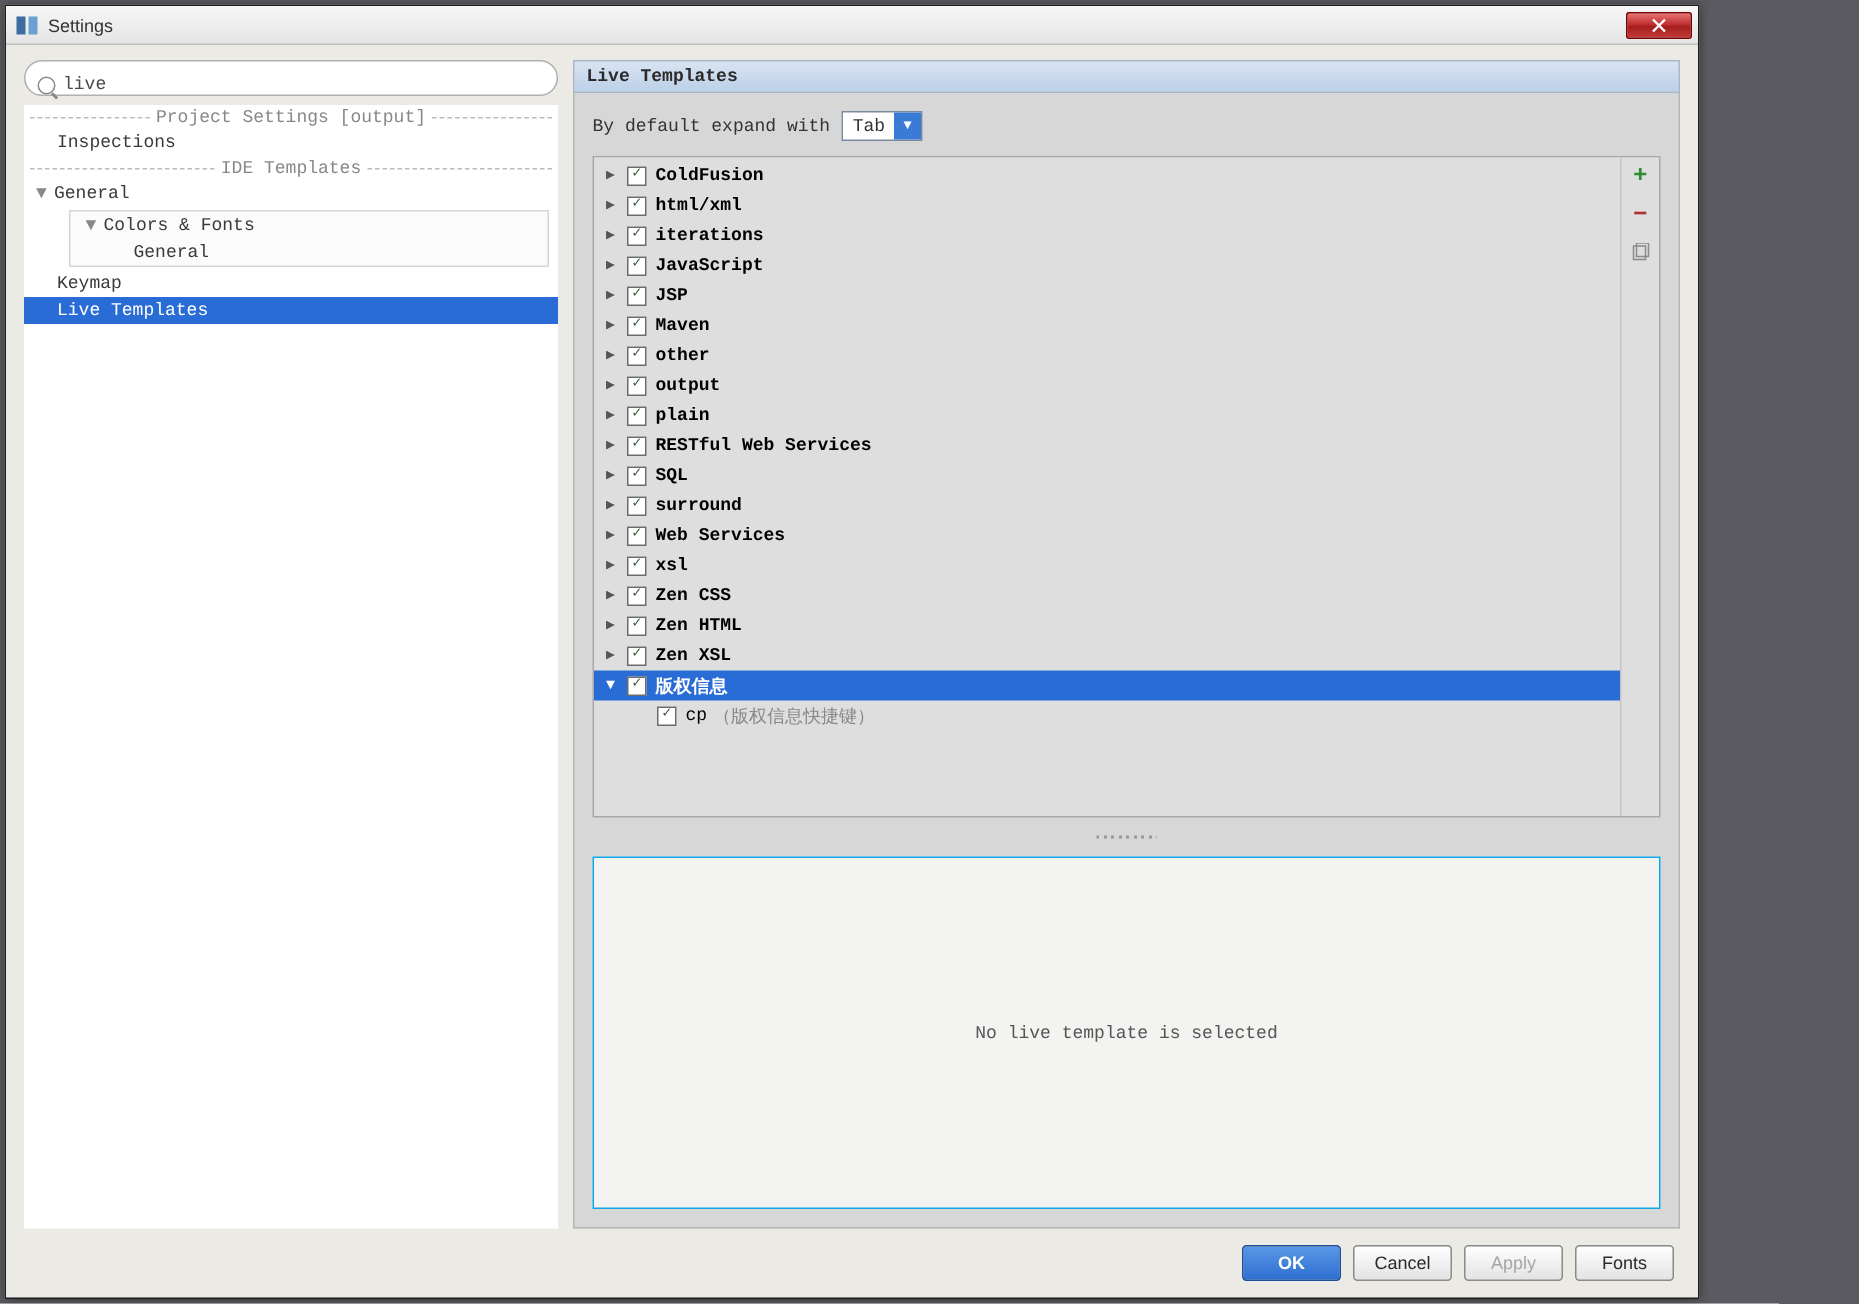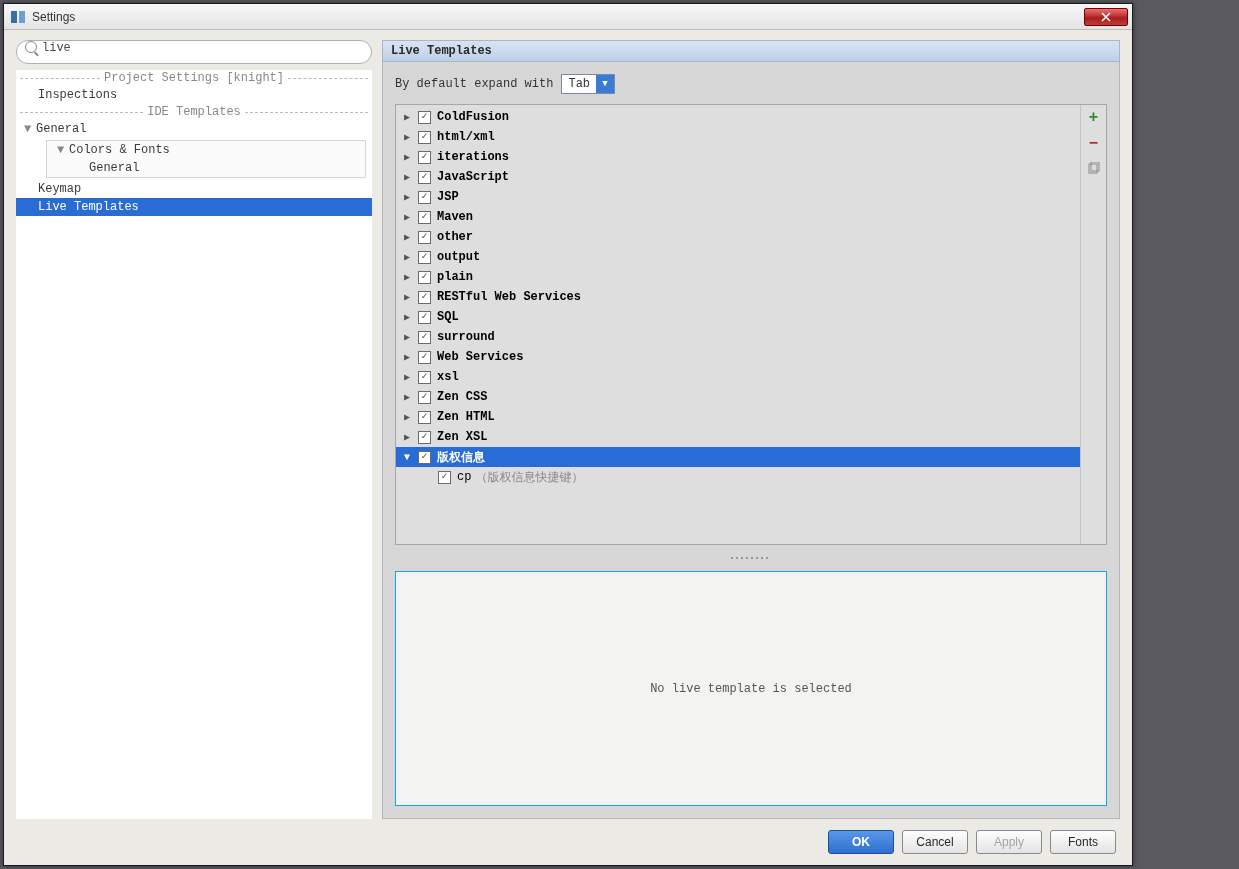--- a/index.html
+++ b/index.html
@@ -60,21 +60,21 @@
   
   .sidebar {
     width: 356px;
     display:flex; flex-direction:column;
   }
   .searchbox {
     height: 24px;
     border:1px solid #b0b0b0;
     border-radius: 12px;
     background:#fff;
-    display:flex; align-items:flex-start;
+    display:flex; align-items:flex-end;
     padding:0 8px;
     margin-bottom:6px;
   }
   .searchbox input {
     border:none; outline:none;
     font-family: "Courier New", monospace;
     font-size:12px; color:#4a4a4a;
     flex:1; background:transparent;
   }
   .search-icon {
@@ -258,21 +258,21 @@
   <div class="content">
     <div class="main-row">
 
       <div class="sidebar">
         <div class="searchbox">
           <span class="search-icon"></span>
           <input type="text" value="live" style="">
         </div>
         <div class="side-tree">
           <div class="sect-header">
-              <span>Project Settings [knight]</span>
+              <span>Project Settings [output]</span>
             </div>
           <div class="tree-item indent1">Inspections</div>
           <div class="sect-header">
               <span>IDE Templates</span>
             </div>
           <div class="tree-item"><span class="tree-arrow">▼</span><span>General</span></div>
           <div class="tree-subbox">
             <div class="tree-item" style="padding-left:10px"><span class="tree-arrow">▼</span><span>Colors &amp; Fonts</span></div>
             <div class="tree-item" style="padding-left:42px">General</div>
           </div>

